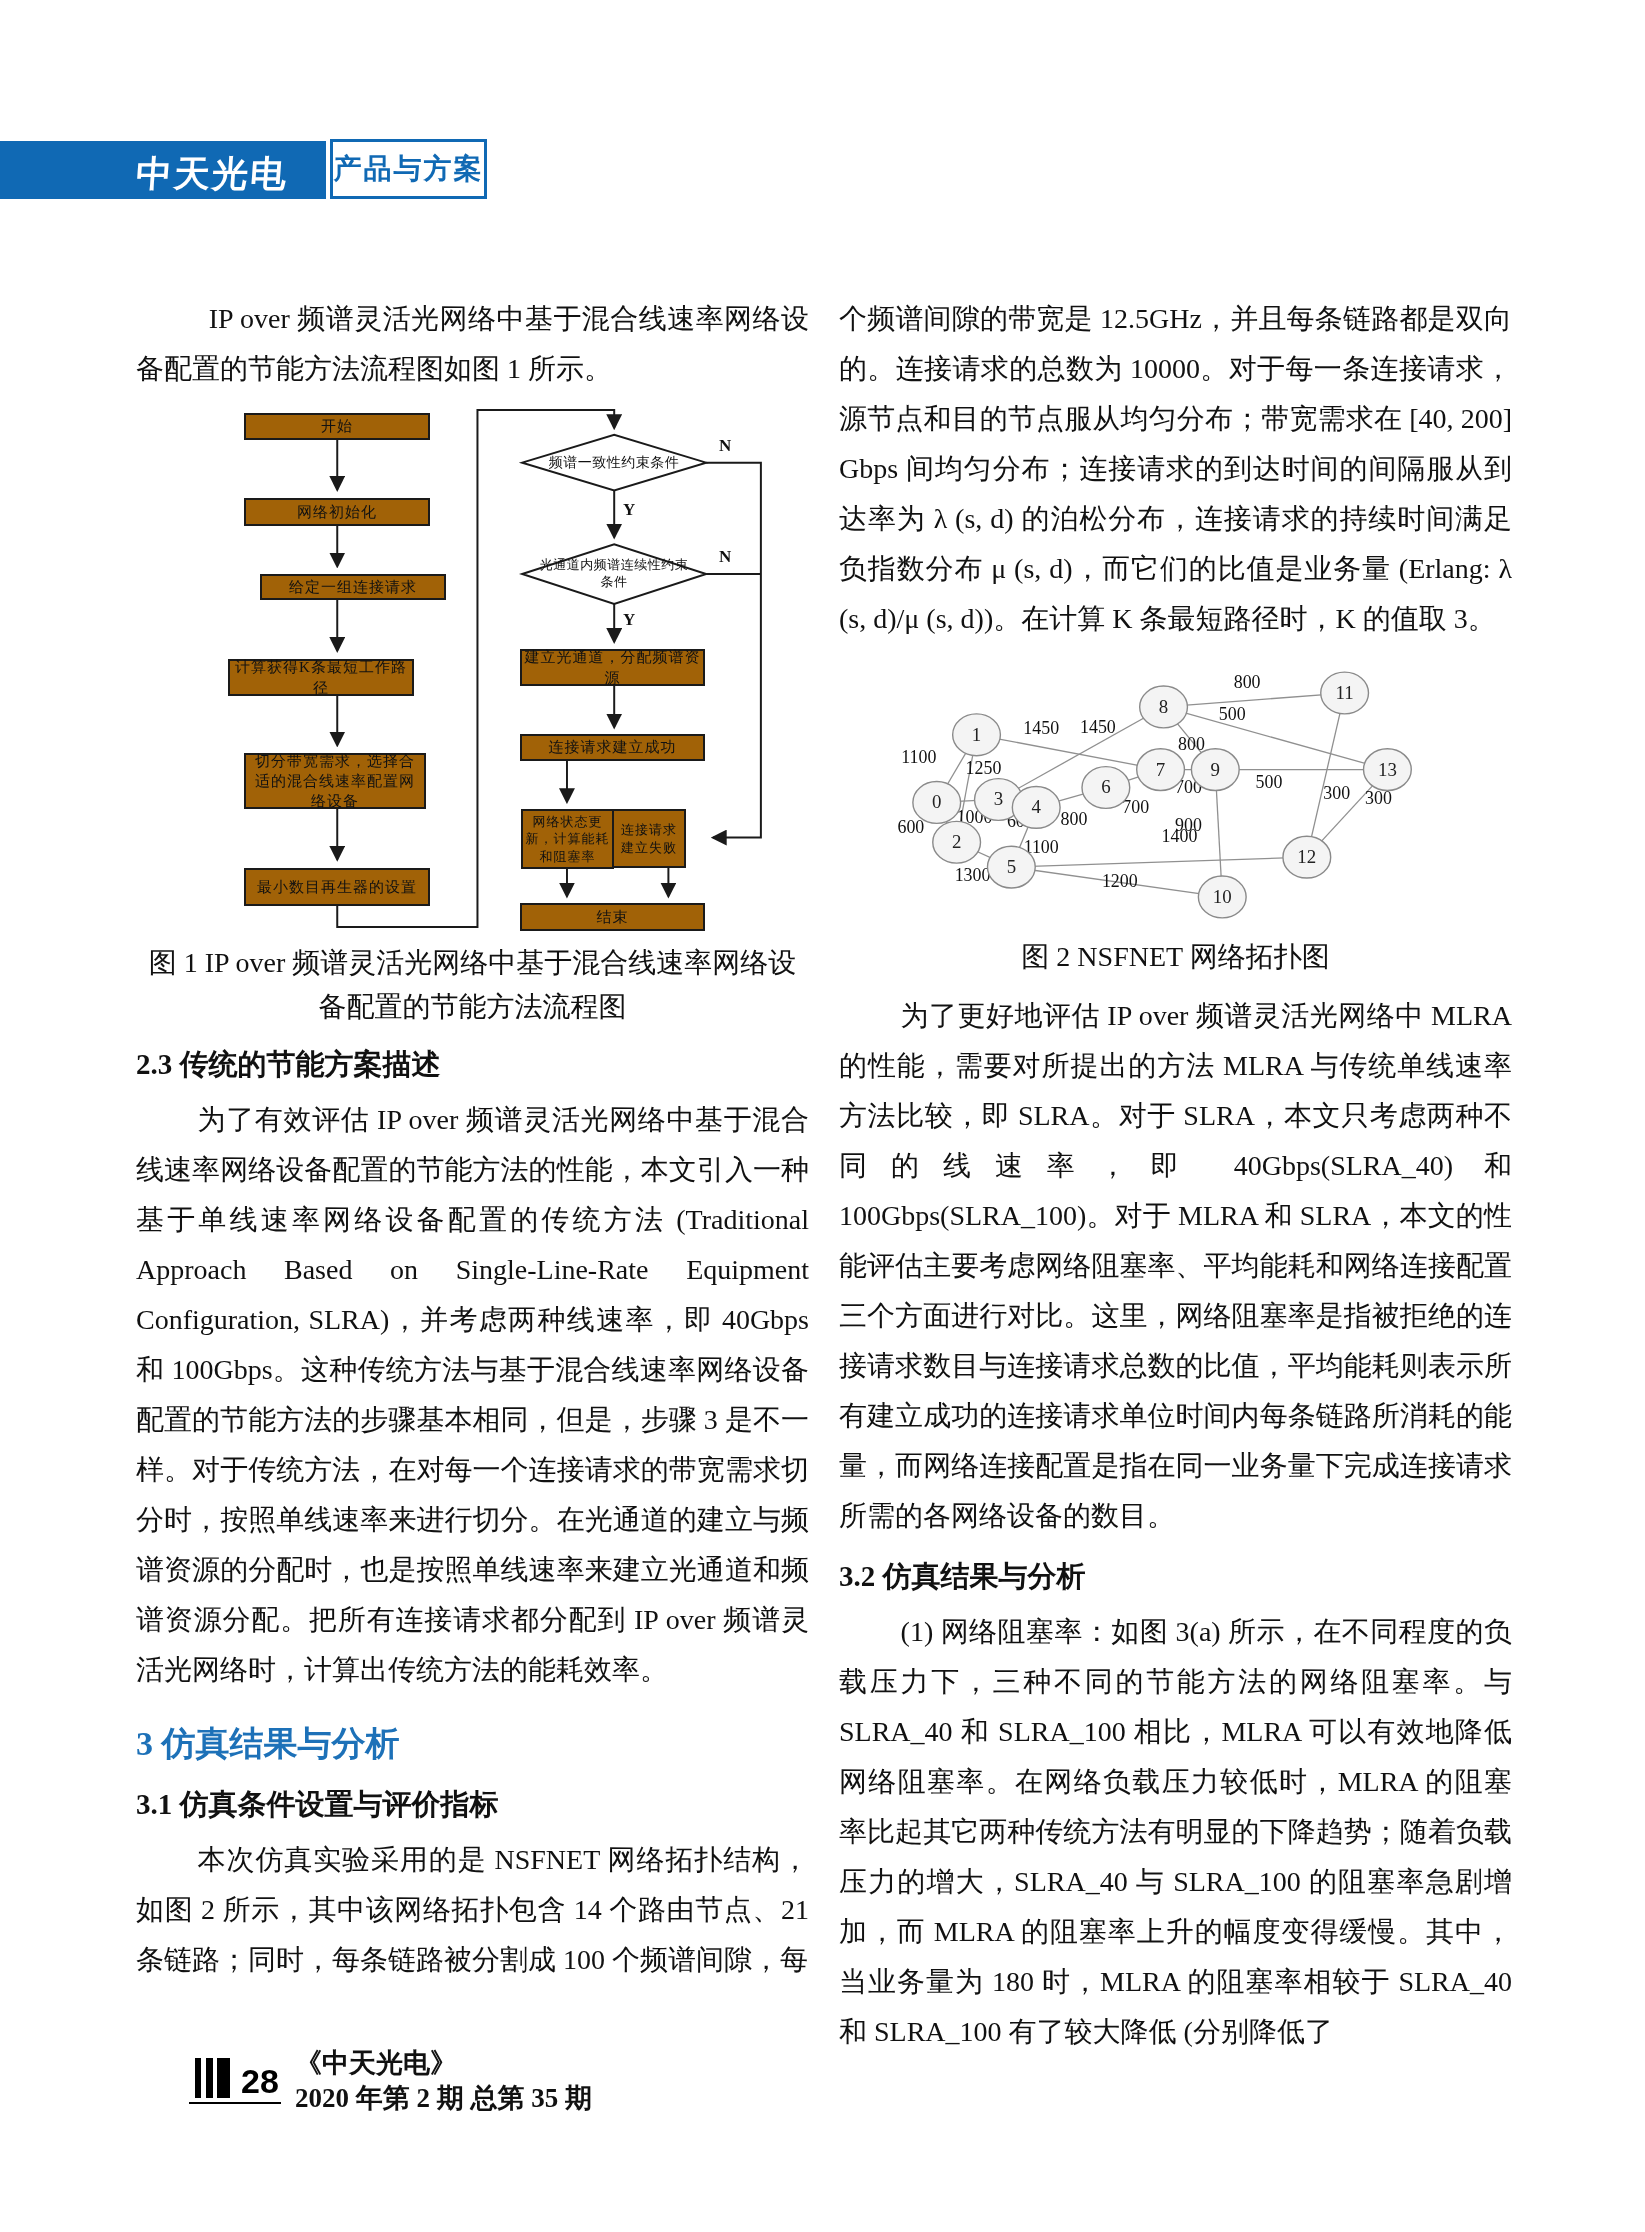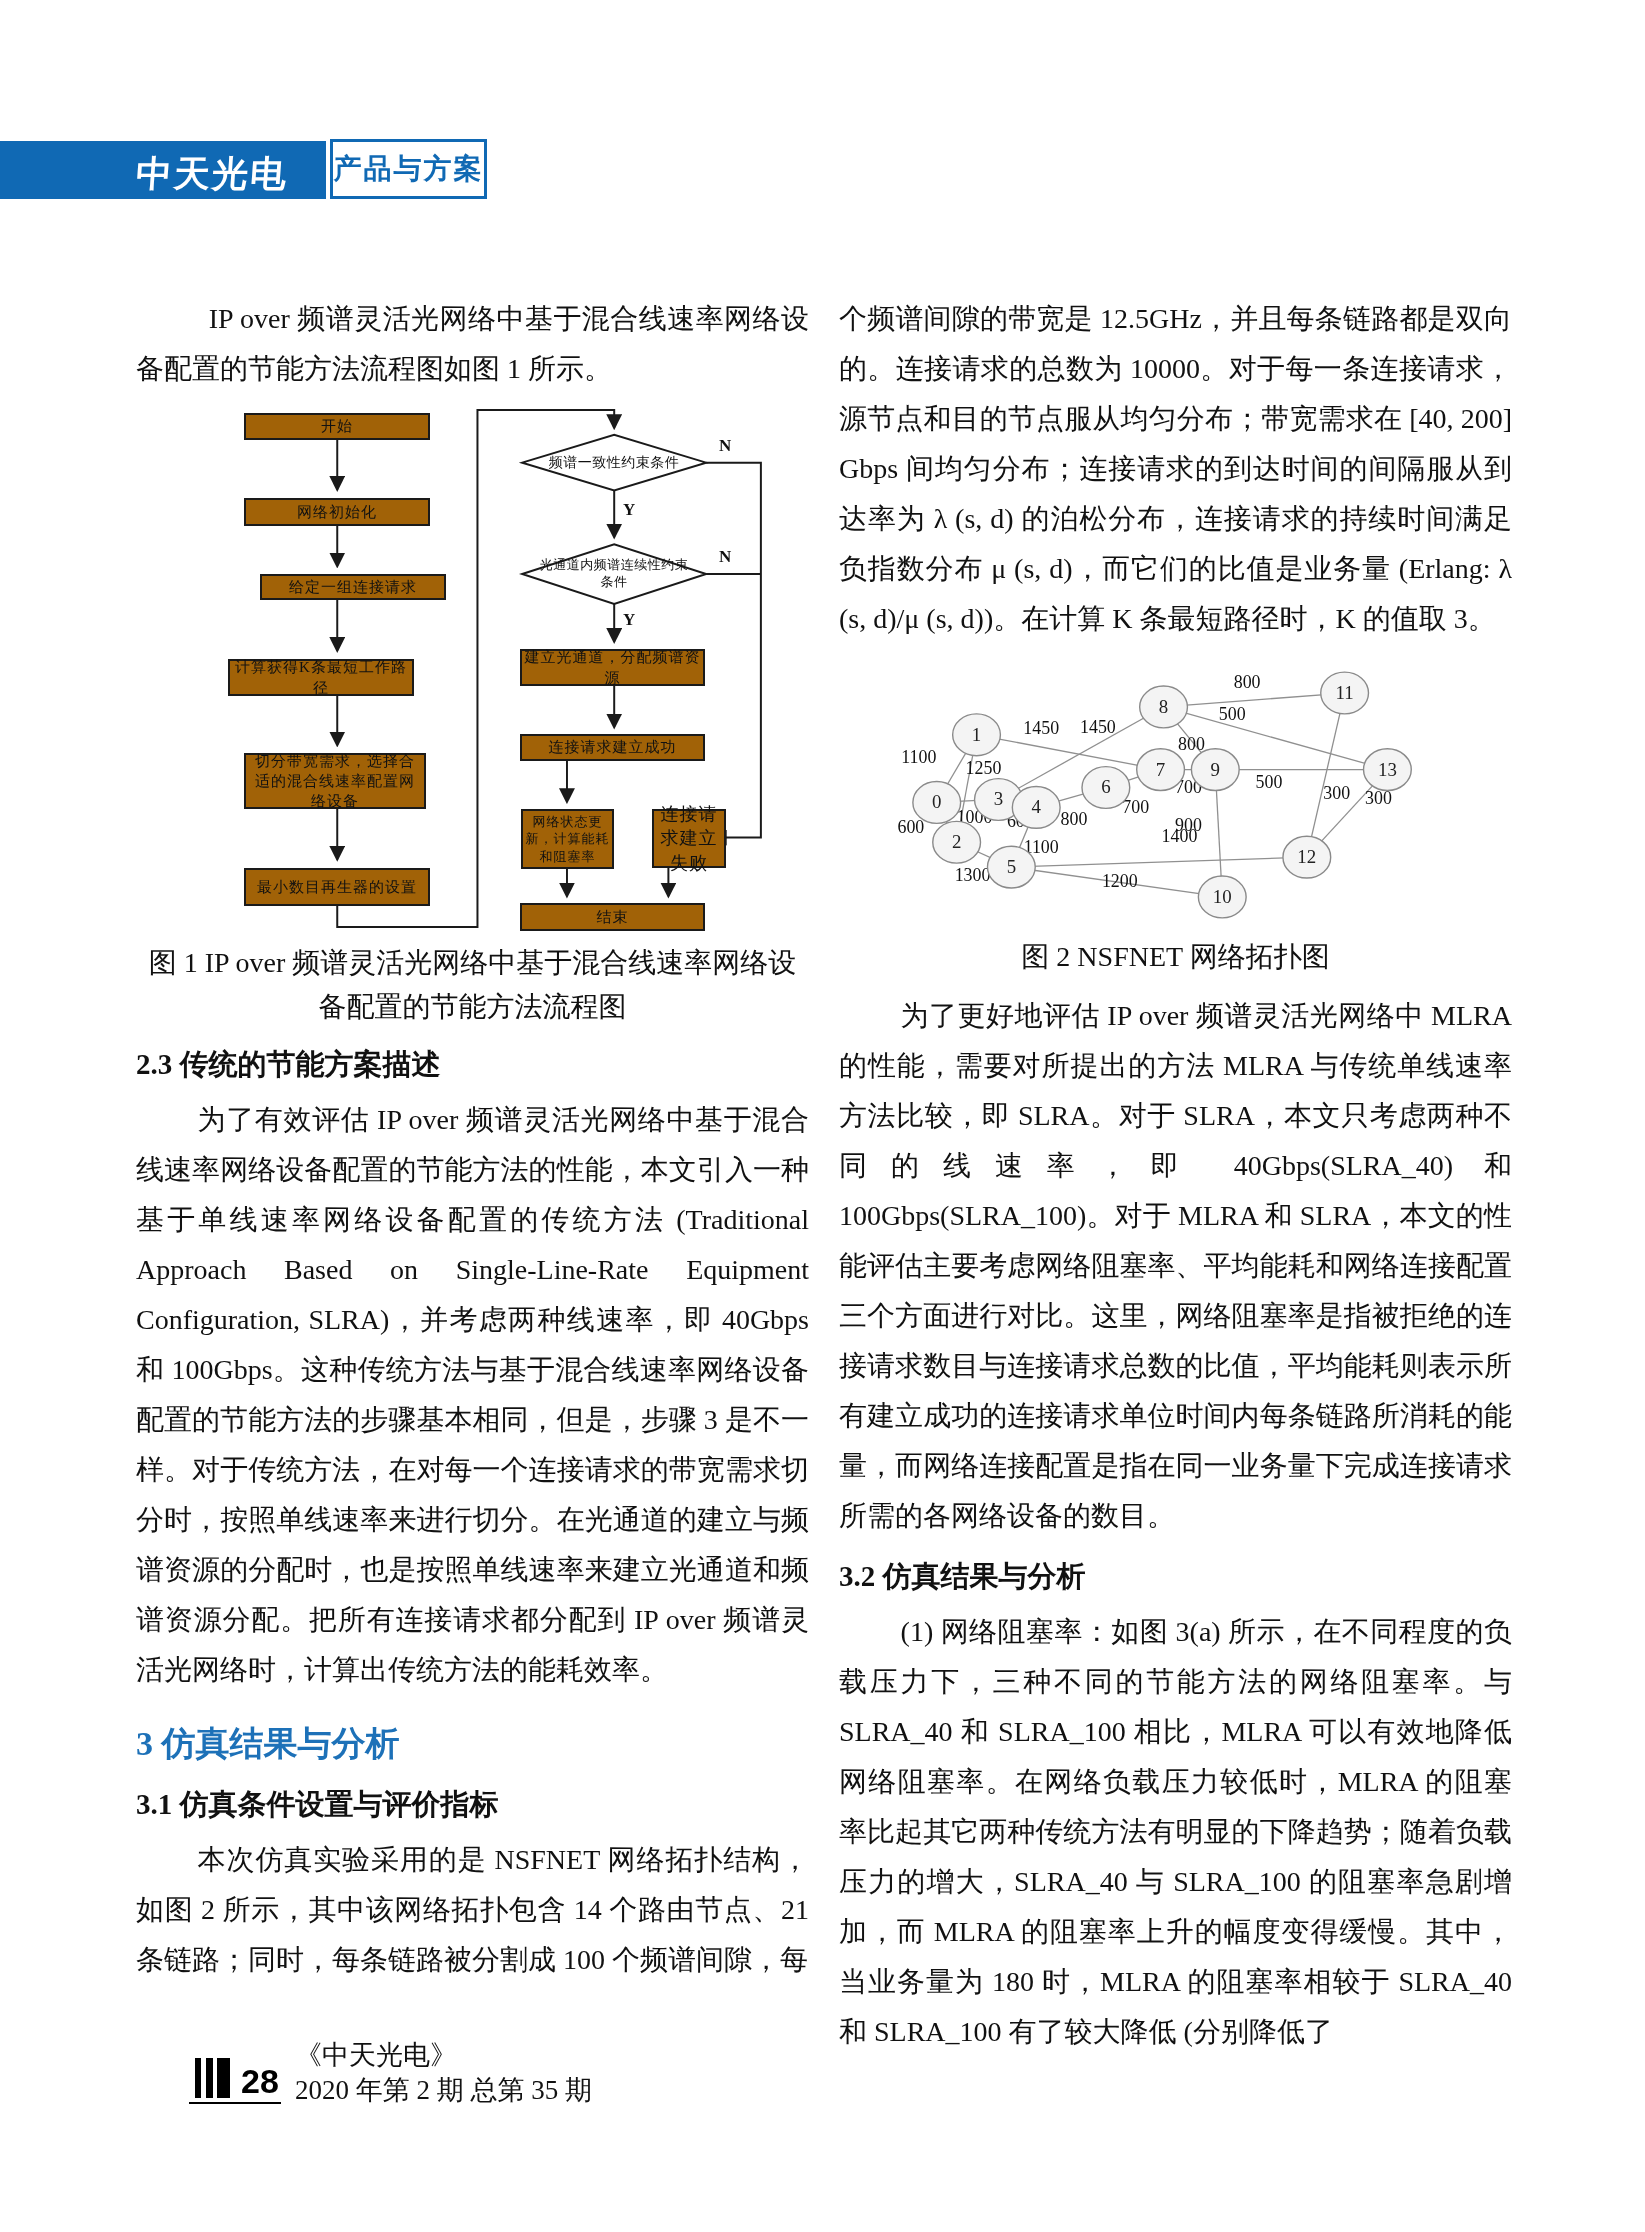--- a/index.html
+++ b/index.html
@@ -38,21 +38,21 @@
   
   .ftr{position:absolute;left:0;top:2030px;width:1646px;height:90px;}
   .ftr-bars{position:absolute;left:195px;top:28px;width:40px;height:40px;}
   .ftr-bars i{position:absolute;bottom:0;background:#000;}
   .ftr-bars i:nth-child(1){left:0;width:6px;height:40px;}
   .ftr-bars i:nth-child(2){left:11px;width:7px;height:40px;}
   .ftr-bars i:nth-child(3){left:22px;width:13px;height:40px;}
   .ftr-page{position:absolute;left:241px;top:32px;font-family:"Liberation Sans","DejaVu Sans",sans-serif;
     font-size:34px;font-weight:bold;color:#000000;}
   .ftr-rule{position:absolute;left:189px;top:72px;width:92px;height:2px;background:#000;}
-  .ftr-journal{position:absolute;left:295px;top:8px;font-size:27px;line-height:35px;color:#111;}
+  .ftr-journal{position:absolute;left:295px;top:16px;font-size:27px;line-height:35px;color:#111;font-weight:bold;}
 </style>
 </head>
 <body>
 
 <div class="page">
 
   <div class="hdr-bar">
     <span class="hdr-logo">中天光电</span>
   </div>
   <div class="hdr-tab">
@@ -118,21 +118,21 @@
 
       <div class="fc-box" style="left:384px;top:251px;width:185px;height:37px">
           <span>建立光通道，分配频谱资源</span>
         </div>
       <div class="fc-box" style="left:384px;top:336px;width:185px;height:27px">
           <span>连接请求建立成功</span>
         </div>
       <div class="fc-box" style="left:385px;top:411px;width:93px;height:60px;font-size:13px">
           <span>网络状态更新，计算能耗和阻塞率</span>
         </div>
-      <div class="fc-box" style="left:516px;top:411px;width:74px;height:59px;font-size:18px">
+      <div class="fc-box" style="left:476px;top:411px;width:74px;height:59px;font-size:13px">
           <span>连接请求建立失败</span>
         </div>
       <div class="fc-box" style="left:384px;top:505px;width:185px;height:28px">
           <span>结束</span>
         </div>
 
       <span class="fc-yn" style="left:487px;top:102px">Y</span>
       <span class="fc-yn" style="left:487px;top:212px">Y</span>
       <span class="fc-yn" style="left:583px;top:38px">N</span>
       <span class="fc-yn" style="left:583px;top:149px">N</span>

